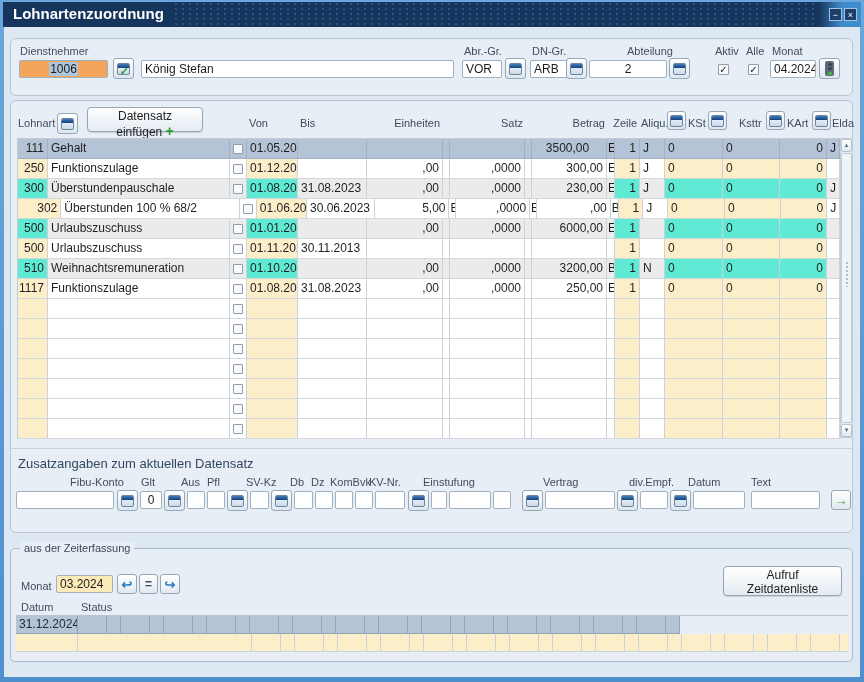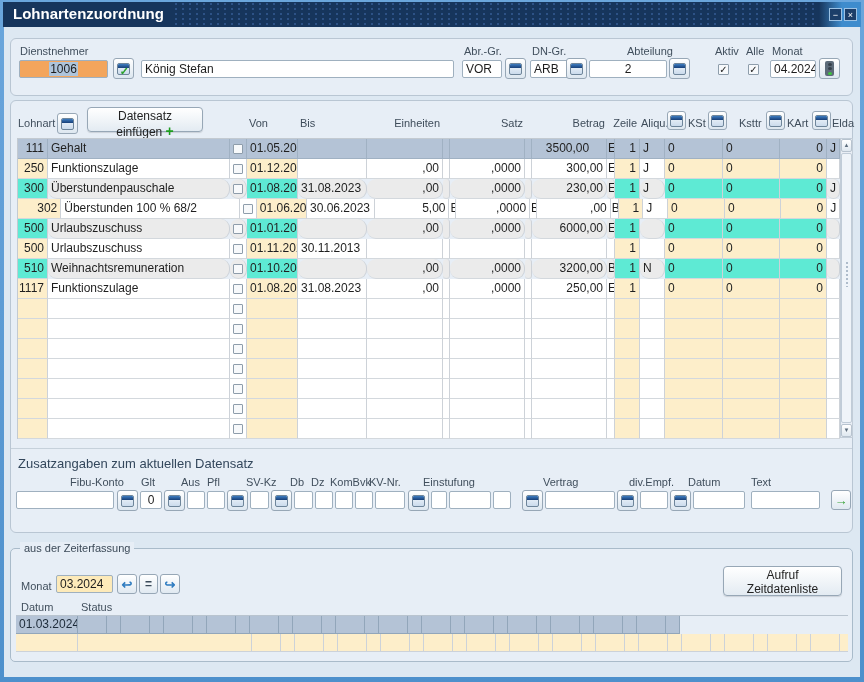--- a/index.html
+++ b/index.html
@@ -30,21 +30,21 @@
   .btn{border:1px solid #97a7b6;border-radius:4px;background:linear-gradient(#ffffff,#e3ebf2);font-size:12px;color:#222;cursor:pointer;box-shadow:0 1px 1px rgba(0,0,0,0.12);}
   .hdr{position:absolute;font-size:11px;color:#3e4c5a;white-space:nowrap;}
   .hdr.ra{text-align:right;}
   
   #grid{position:absolute;left:6px;top:37px;width:823px;border-top:1px solid #c3cad1;border-left:1px solid #c3cad1;}
   .grow{display:flex;height:20px;}
   .grow > div{height:20px;border-right:1px solid #cdd2d8;border-bottom:1px solid #d3d8dd;font-size:12px;line-height:19px;color:#1f1f1f;overflow:hidden;white-space:nowrap;}
   .c-l{padding-left:3px;} .c-r{text-align:right;padding-right:3px;}
   .c-sfx{font-size:10px;color:#98a2ac;line-height:19px;padding-left:1px;}
   .grow.norm .cp{background:#fff;} .grow.norm .co{background:#fdeeca;}
-  .grow.alt  .cp{background:#ebebeb;border-radius:9px;} .grow.alt .co{background:#5eead4;}
+  .grow.alt  .cp{background:#ebebeb;} .grow.alt .co{background:#5eead4;}
   .grow.sel > div{background:#b4c3d6;border-color:#a0b1c3;}
   .chk-cell{display:flex;align-items:center;justify-content:center;}
   
   .sb{position:absolute;left:829px;top:37px;width:13px;height:300px;background:#e9eef5;border:1px solid #c2cdd8;display:flex;flex-direction:column;}
   .sb-btn{height:13px;background:linear-gradient(#fff,#dfe8f0);border:1px solid #b7c3cf;border-radius:2px;font-size:6px;color:#5d6d7d;text-align:center;line-height:11px;padding:0;cursor:pointer;}
   .sb-thumb{flex:1;margin:1px 0;border:1px solid #c0ccd8;border-radius:2px;background:#eff4f9;position:relative;cursor:pointer;}
   .sb-thumb::after{content:"";position:absolute;left:3px;right:3px;top:40%;height:26px;background-image:radial-gradient(circle,#aebccb 0.9px,transparent 1.2px);background-size:4px 4px;}
   .sep{position:absolute;left:0;right:0;height:1px;background:#c6d1db;}
   .zz-title{position:absolute;font-size:13px;color:#33475c;}
   .fieldset{position:absolute;border:1px solid #a9bbca;border-radius:5px;background:#e7eef6;}
@@ -544,21 +544,21 @@
       <span class="lbl abs" style="left:10px;top:31px;">Monat</span>
       <div class="inp" style="left:45px;top:26px;width:57px;background:#fdeab9;">03.2024</div>
       <button class="smbtn blue-ar" style="left:106px;top:25px;">↩</button>
       <button class="smbtn eq" style="left:128px;top:25px;width:19px;">=</button>
       <button class="smbtn blue-ar" style="left:149px;top:25px;">↪</button>
       <button class="btn abs" style="left:712px;top:17px;width:119px;height:30px;">Aufruf Zeitdatenliste</button>
       <span class="lbl abs" style="left:10px;top:52px;">Datum</span>
       <span class="lbl abs" style="left:70px;top:52px;">Status</span>
       <div id="tgrid">
           <div class="trow tsel">
-            <div style="width: 62px;">01.03.2024</div>
+            <div style="width: 62px;">31.12.2024</div>
             <div style="width: 29px;"></div>
             <div style="width: 14px;"></div>
             <div style="width: 29px;"></div>
             <div style="width: 14px;"></div>
             <div style="width: 29px;"></div>
             <div style="width: 14px;"></div>
             <div style="width: 29px;"></div>
             <div style="width: 14px;"></div>
             <div style="width: 29px;"></div>
             <div style="width: 14px;"></div>

